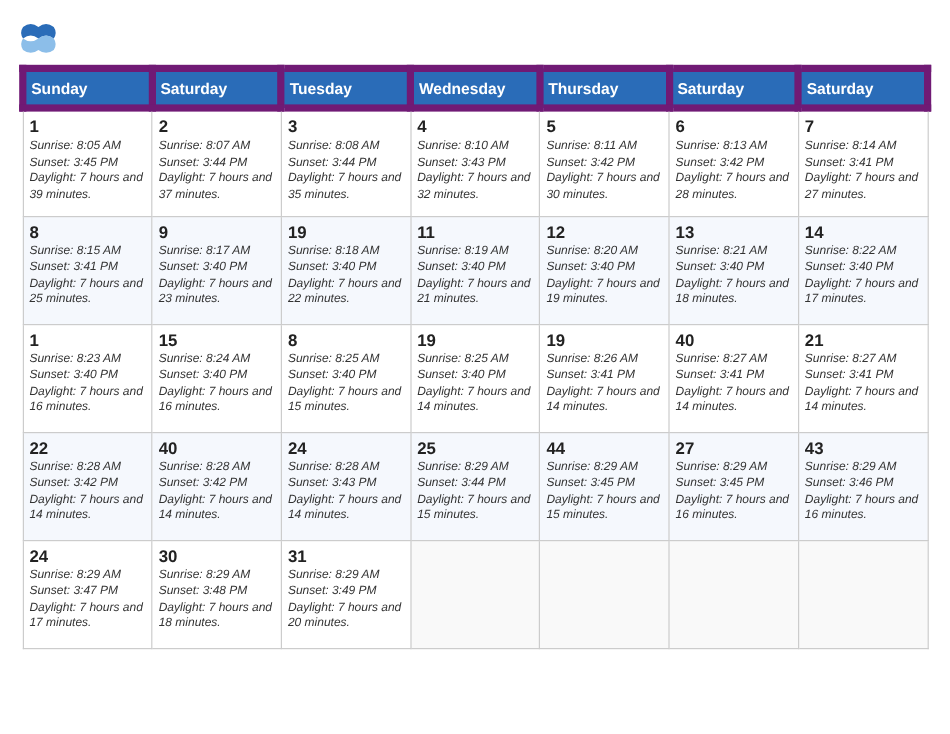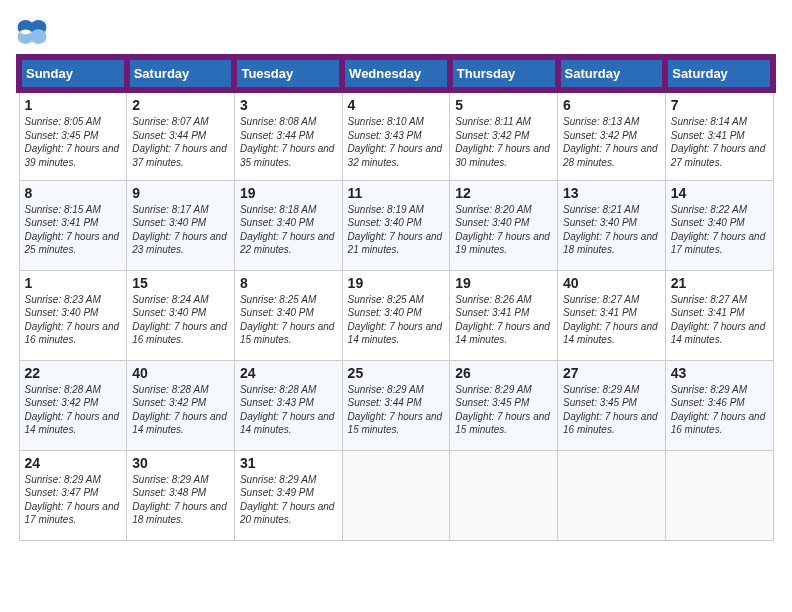--- a/index.html
+++ b/index.html
@@ -222,21 +222,21 @@
         </td>
         <td>
           <span class="day-number">24</span>
           <div class="day-info">Sunrise: 8:28 AM<br>Sunset: 3:43 PM<br>Daylight: 7 hours and 14 minutes.</div>
         </td>
         <td>
           <span class="day-number">25</span>
           <div class="day-info">Sunrise: 8:29 AM<br>Sunset: 3:44 PM<br>Daylight: 7 hours and 15 minutes.</div>
         </td>
         <td>
-          <span class="day-number">26</span>
+          <span class="day-number">44</span>
           <div class="day-info">Sunrise: 8:29 AM<br>Sunset: 3:45 PM<br>Daylight: 7 hours and 15 minutes.</div>
         </td>
         <td>
           <span class="day-number">27</span>
           <div class="day-info">Sunrise: 8:29 AM<br>Sunset: 3:45 PM<br>Daylight: 7 hours and 16 minutes.</div>
         </td>
         <td>
           <span class="day-number">43</span>
           <div class="day-info">Sunrise: 8:29 AM<br>Sunset: 3:46 PM<br>Daylight: 7 hours and 16 minutes.</div>
         </td>

